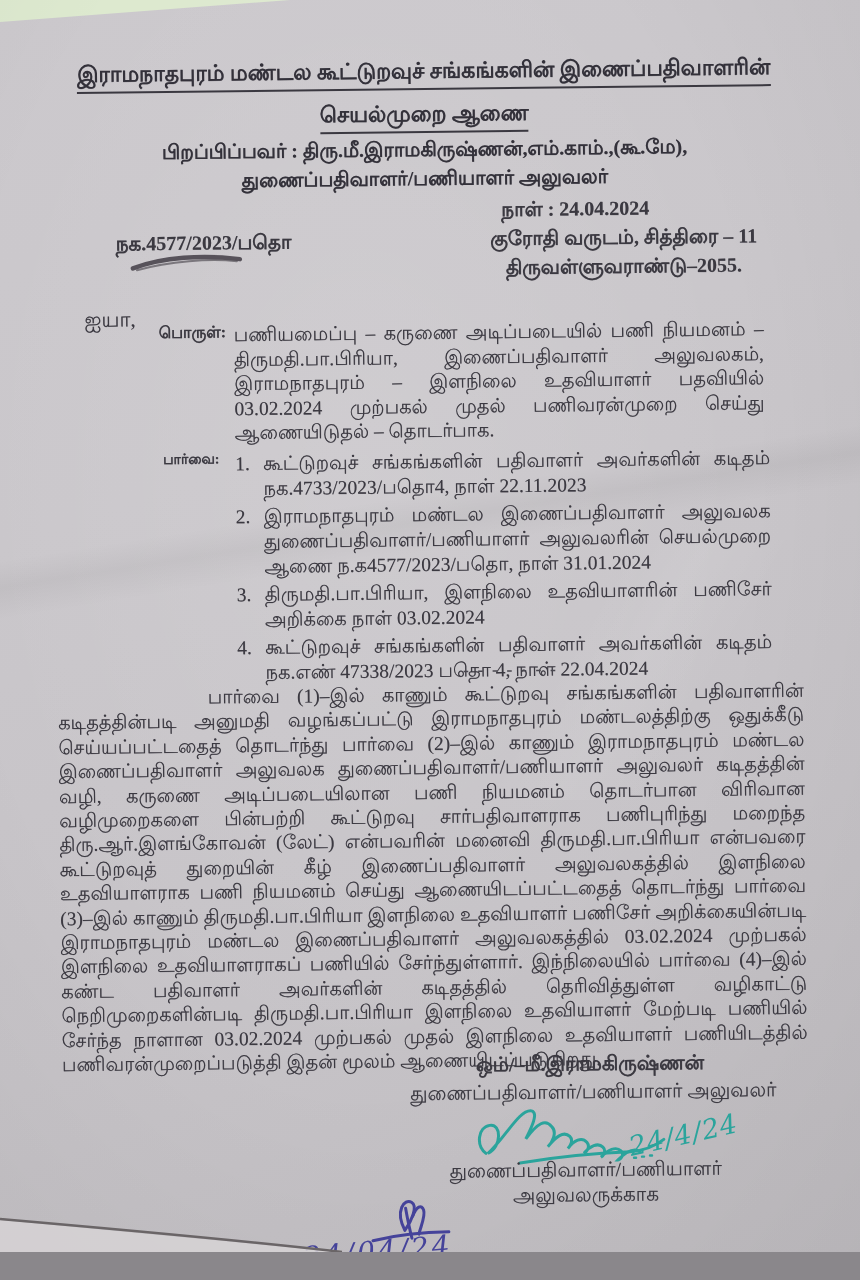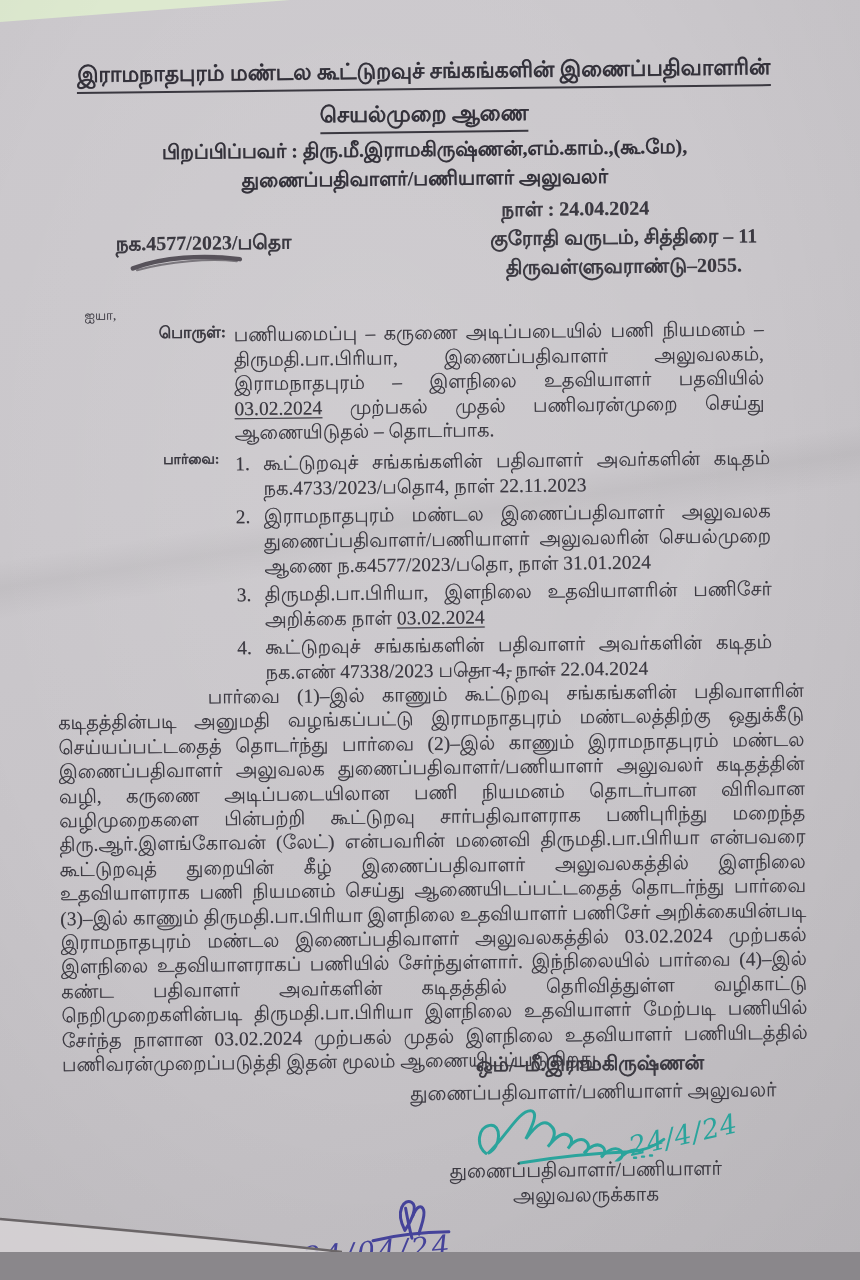--- a/index.html
+++ b/index.html
@@ -24,29 +24,29 @@
   .hdr .t1{font-size:22px;font-weight:bold;margin-bottom:11px;}
   .hdr .t1 span,.hdr .t2 span{display:inline-block;border-bottom:2px solid #3a3840;padding-bottom:2px;}
   .hdr .t2{font-size:22px;font-weight:bold;margin-bottom:5px;}
   .hdr .t3{font-size:20px;font-weight:bold;margin-bottom:4px;}
   .hdr .t4{font-size:20px;font-weight:bold;}
   .dateline{position:absolute;top:199px;left:506px;font-size:20px;font-weight:bold;}
   .refno{position:absolute;top:229px;left:120px;font-size:20px;font-weight:bold;}
   .swoosh{position:absolute;top:249px;left:132px;width:118px;height:22px;}
   .yearblock{position:absolute;top:225px;left:478px;width:300px;text-align:center;
     font-size:20px;font-weight:bold;line-height:29px;}
-  .salut{position:absolute;top:304px;left:88px;font-size:13px;}
+  .salut{position:absolute;top:304px;left:88px;font-size:21px;}
   .subj-label{position:absolute;top:321px;left:162px;font-size:16px;font-weight:bold;}
   .subj-text{position:absolute;top:321px;left:237px;width:530px;font-size:19.5px;
     line-height:24.5px;text-align:justify;}
   .refs-label{position:absolute;top:449px;left:165px;font-size:14px;font-weight:bold;}
   .refs-list{position:absolute;top:449px;left:237px;width:535px;font-size:19.5px;line-height:25px;}
   .ref-item{padding-left:28px;text-indent:-28px;text-align:justify;margin-bottom:3px;}
   .ref-item .num{display:inline-block;width:28px;text-indent:0;}
-  .u{text-decoration:underline;text-underline-offset:3px;}
+  .u{text-underline-offset:3px;}
   .sep{position:absolute;top:660px;left:440px;width:140px;text-align:center;
     font-size:18px;font-weight:bold;letter-spacing:2px;color:#4a4850;}
   .bodytext{position:absolute;top:683px;left:57px;width:746px;font-size:19.5px;
     line-height:24.4px;text-align:justify;text-indent:150px;}
   .sig-name{position:absolute;top:1054px;left:415px;width:340px;text-align:center;
     font-size:20px;font-weight:bold;}
   .sig-desig{position:absolute;top:1082px;left:398px;width:380px;text-align:center;font-size:20px;}
   .sig-scribble{position:absolute;top:1102px;left:462px;width:260px;height:72px;}
   .sig-date{position:absolute;top:1122px;left:622px;font-size:27px;font-style:italic;
     color:#2ba49c;transform:rotate(-12deg);letter-spacing:1px;font-family:"DejaVu Serif",serif;}

